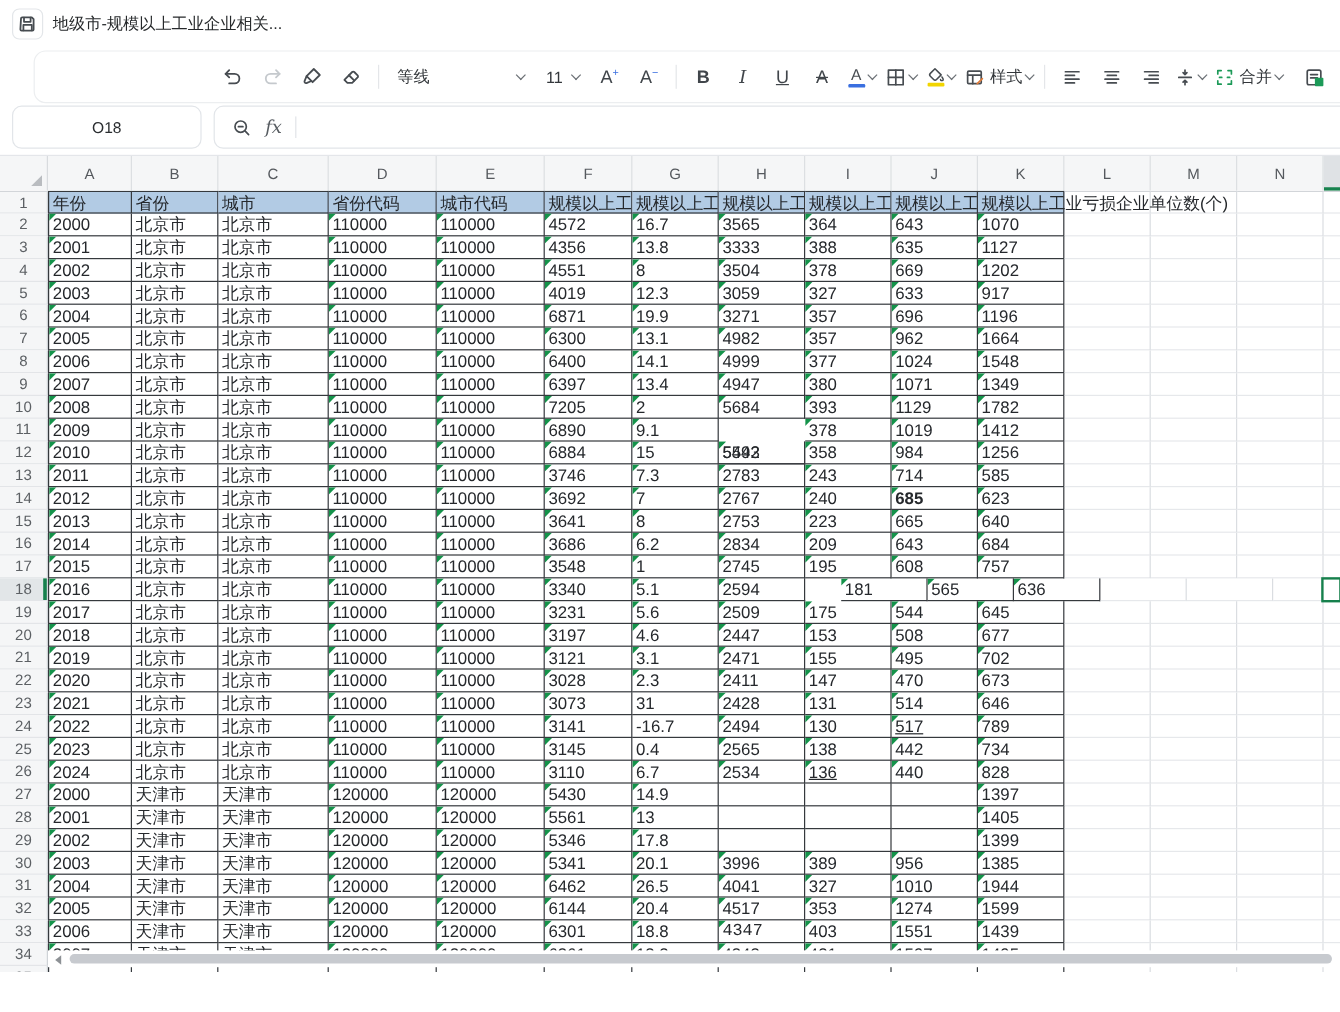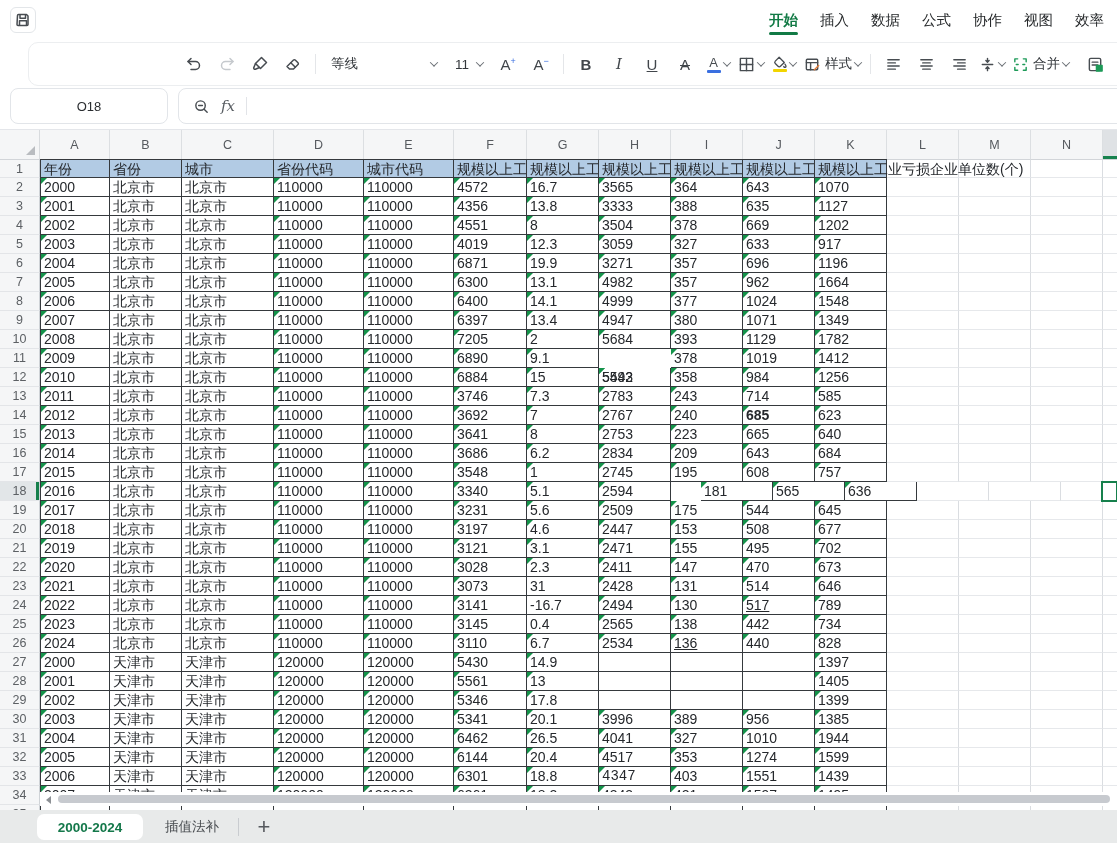--- a/index.html
+++ b/index.html
@@ -99,29 +99,21 @@
 
 <div id="app">
 
   <div class="titlebar">
     <div class="savebox">
       <svg class="ic" width="16" height="16" viewBox="0 0 16 16">
         <path d="M2.5 3.5 a1 1 0 0 1 1-1 h8 l1.5 1.5 v8.5 a1 1 0 0 1-1 1 h-9 a1 1 0 0 1-1-1 z"></path>
         <path d="M5 2.8 v3.4 h5.5 V2.8 M4.5 13.3 v-4.5 h7 v4.5"></path>
       </svg>
     </div>
-    <div class="menus">
-      <div class="menu active">开始</div>
-      <div class="menu">插入</div>
-      <div class="menu">数据</div>
-      <div class="menu">公式</div>
-      <div class="menu">协作</div>
-      <div class="menu">视图</div>
-      <div class="menu">效率</div>
-    </div>
+    <div class="doctitle">地级市-规模以上工业企业相关...</div>
   </div>
 
   <div class="toolbar">
     <div class="tbtn">
       <svg class="ic" width="18" height="18" viewBox="0 0 18 18">
           <path d="M6 3.5 L3 6.5 L6 9.5"></path>
           <path d="M3 6.5 h7.5 a4 4 0 0 1 0 8 h-4.5"></path>
         </svg>
     </div>
     <div class="tbtn">
@@ -908,24 +900,14 @@
         <div class="cell ostubcell" style="width: 14px;"></div>
       </div>
       <div class="selcell"></div>
     </div>
 
   <div class="hscroll">
     <div class="harrow"></div>
     <div class="hthumb"></div>
   </div>
 
-  <div class="tabbar">
-    <div class="stab-active">
-      <span>2000-2024</span>
-    </div>
-    <div class="stab">
-      <span>插值法补</span>
-    </div>
-    <div class="tabsep"></div>
-    <div class="addsheet">+</div>
-  </div>
 
 </div>
 
 </body></html>

